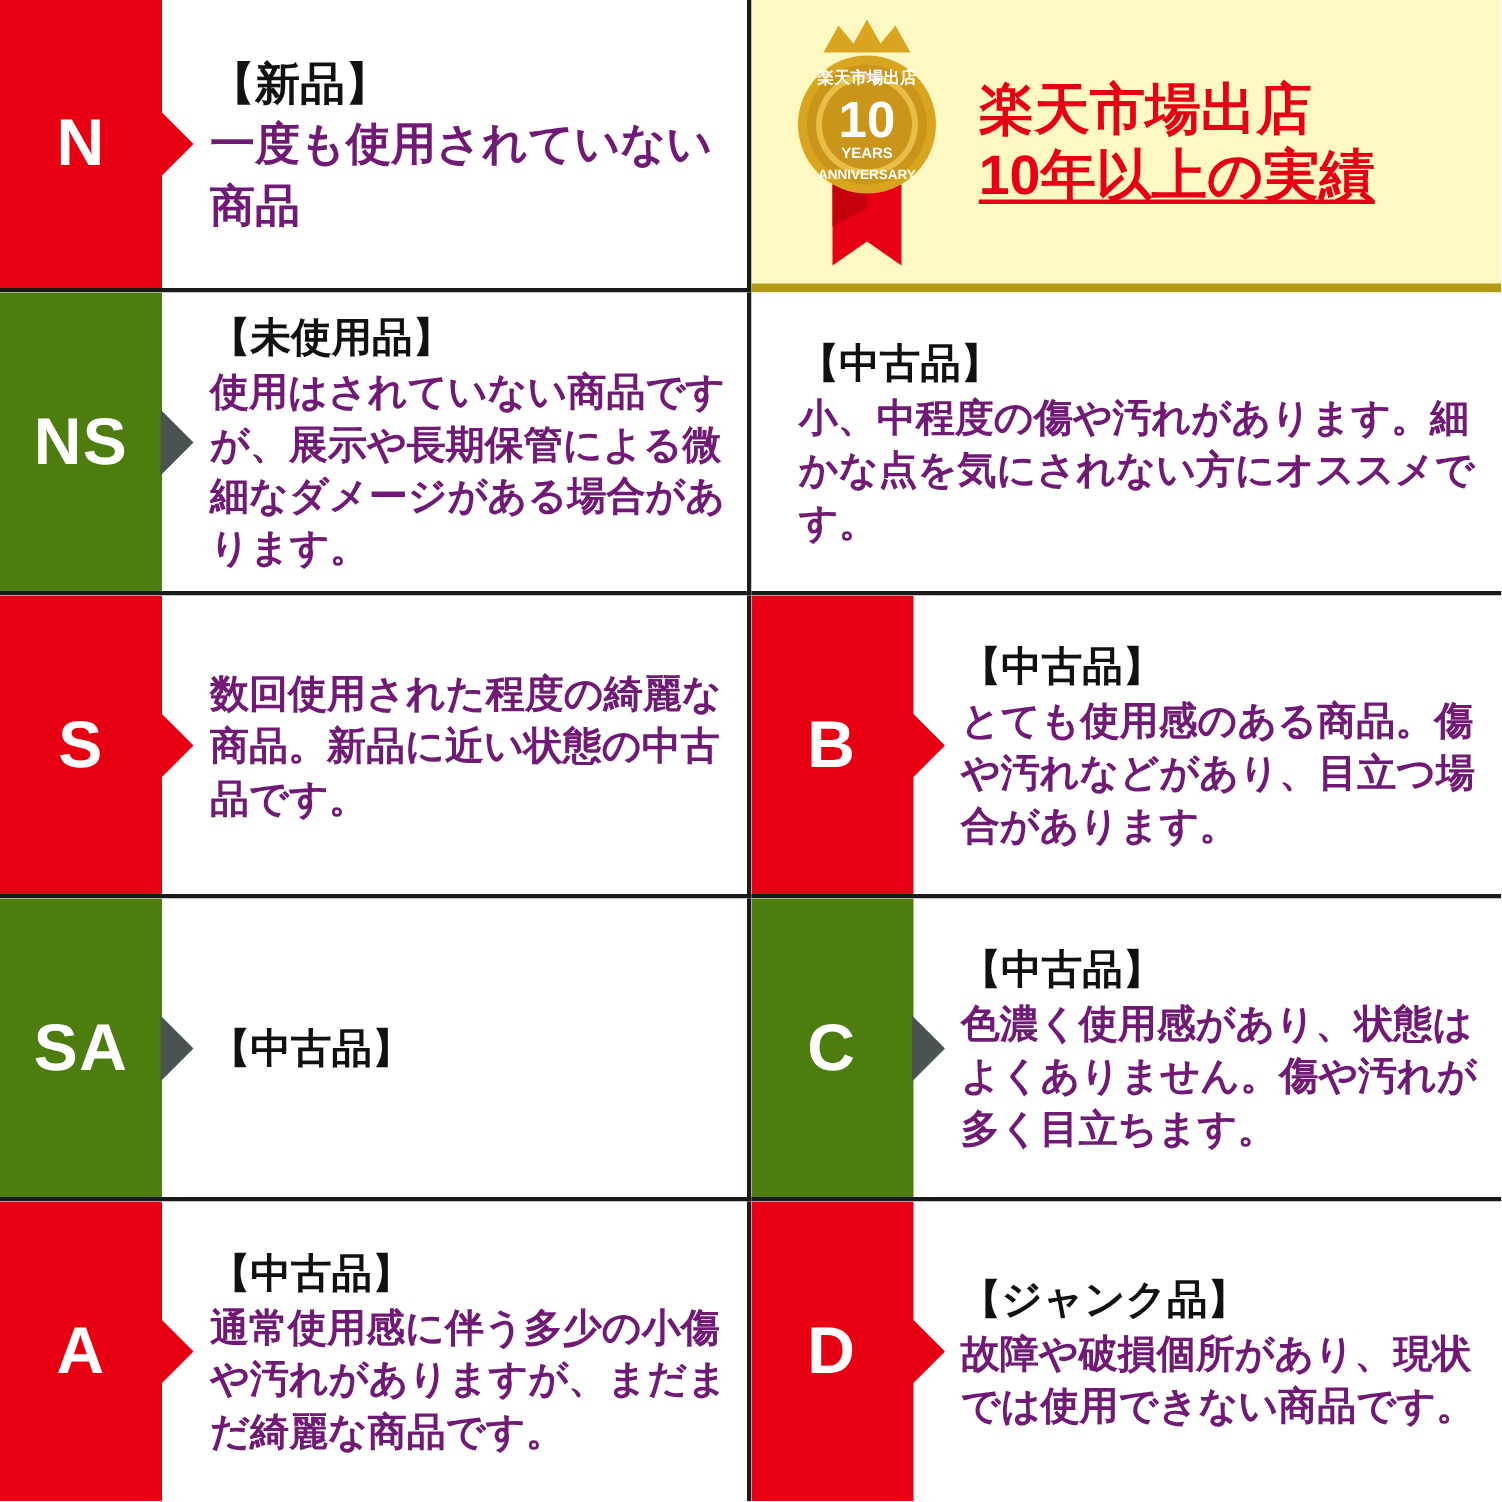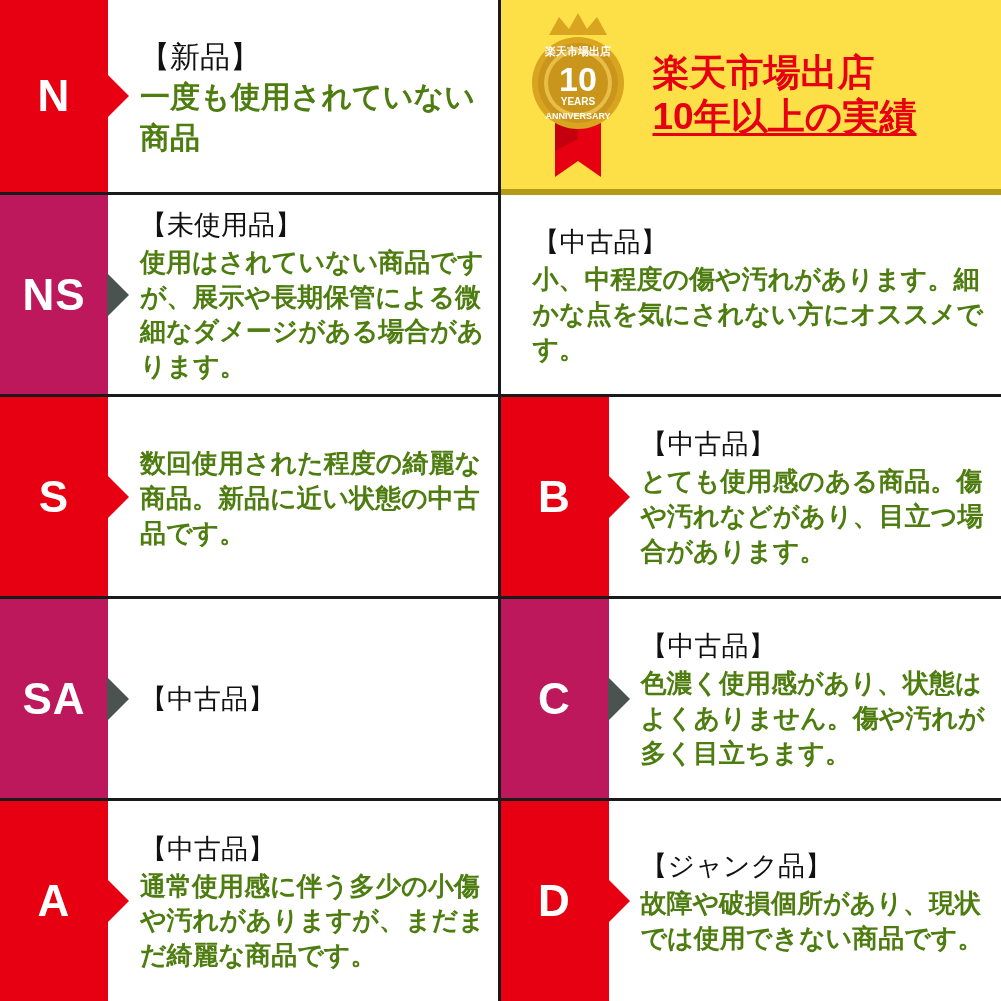--- a/index.html
+++ b/index.html
@@ -52,21 +52,21 @@
     color: #ffffff;
     font-weight: bold;
     letter-spacing: 1px;
   }
   .badge .glyph {
     font-size: 44px;
     line-height: 1;
     font-family: "Liberation Sans", sans-serif;
   }
   .badge.red { background: #e60012; }
-  .badge.gray { background: #be185d; }
+  .badge.gray { background: #4d7c0f; }
   
   .badge::after {
     content: "";
     position: absolute;
     right: -21px;
     top: 50%;
     transform: translateY(-50%);
     width: 0;
     height: 0;
     border-top: 22px solid transparent;
@@ -81,46 +81,46 @@
   .desc {
     flex: 1 1 auto;
     padding: 14px 12px 10px 32px;
     display: flex;
     flex-direction: column;
     justify-content: center;
     box-sizing: border-box;
   }
   .desc .title {
     font-size: 27px;
-    font-weight: normal;
+    font-weight: bold;
     color: #111111;
     line-height: 1.25;
     margin-bottom: 2px;
     font-family: "Liberation Sans", sans-serif;
   }
   .desc .body {
     font-size: 26px;
     font-weight: bold;
-    color: #4d7c0f;
+    color: #701a75;
     line-height: 1.34;
-    font-family: Liberation Sans, sans-serif;
+    font-family: Liberation Serif, serif;
   }
   .desc.n-cell .title { font-size: 30px; }
   .desc.n-cell .body { font-size: 30px; line-height: 1.35; }
 
   
   .promo {
     display: flex;
     align-items: center;
     justify-content: flex-start;
     padding: 0 10px 0 18px;
     gap: 16px;
     border-bottom: 6px solid #b59a17;
     border-right: none;
-    background: #fde047;
+    background: #fef9c3;
     box-sizing: border-box;
   }
   .promo-text {
     display: flex;
     flex-direction: column;
     justify-content: center;
     line-height: 1.18;
   }
   .promo-text .line {
     font-size: 37px;

